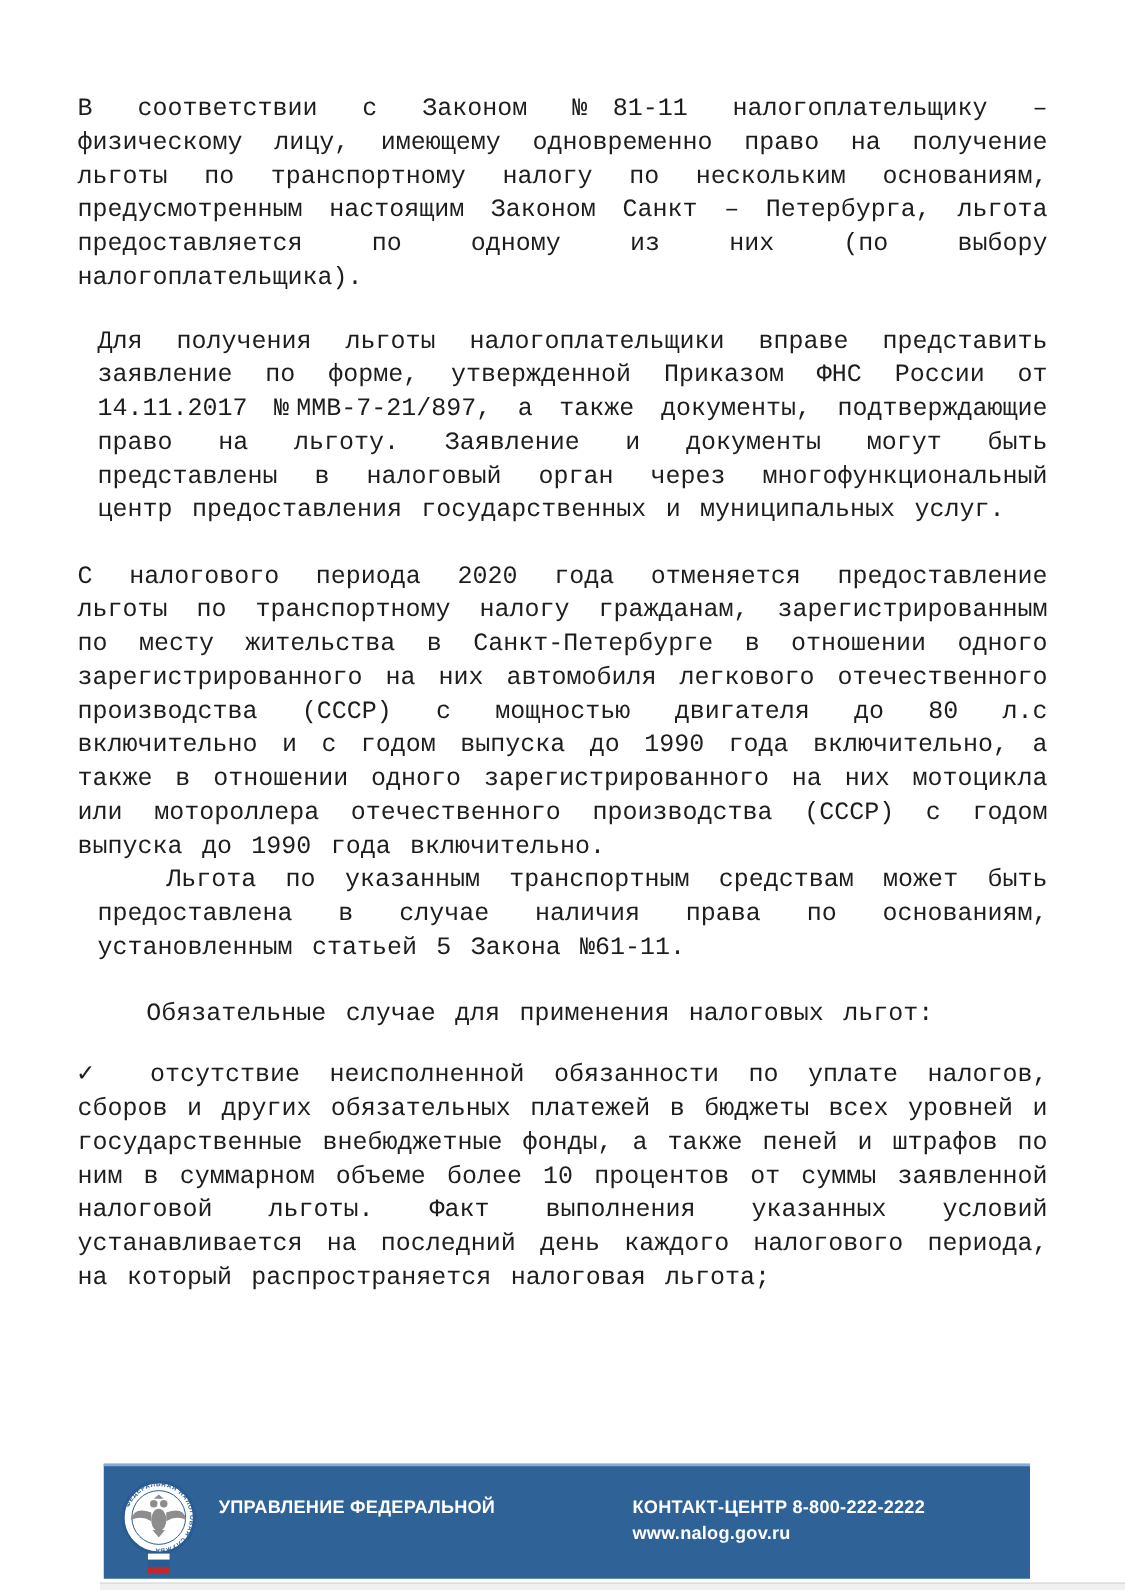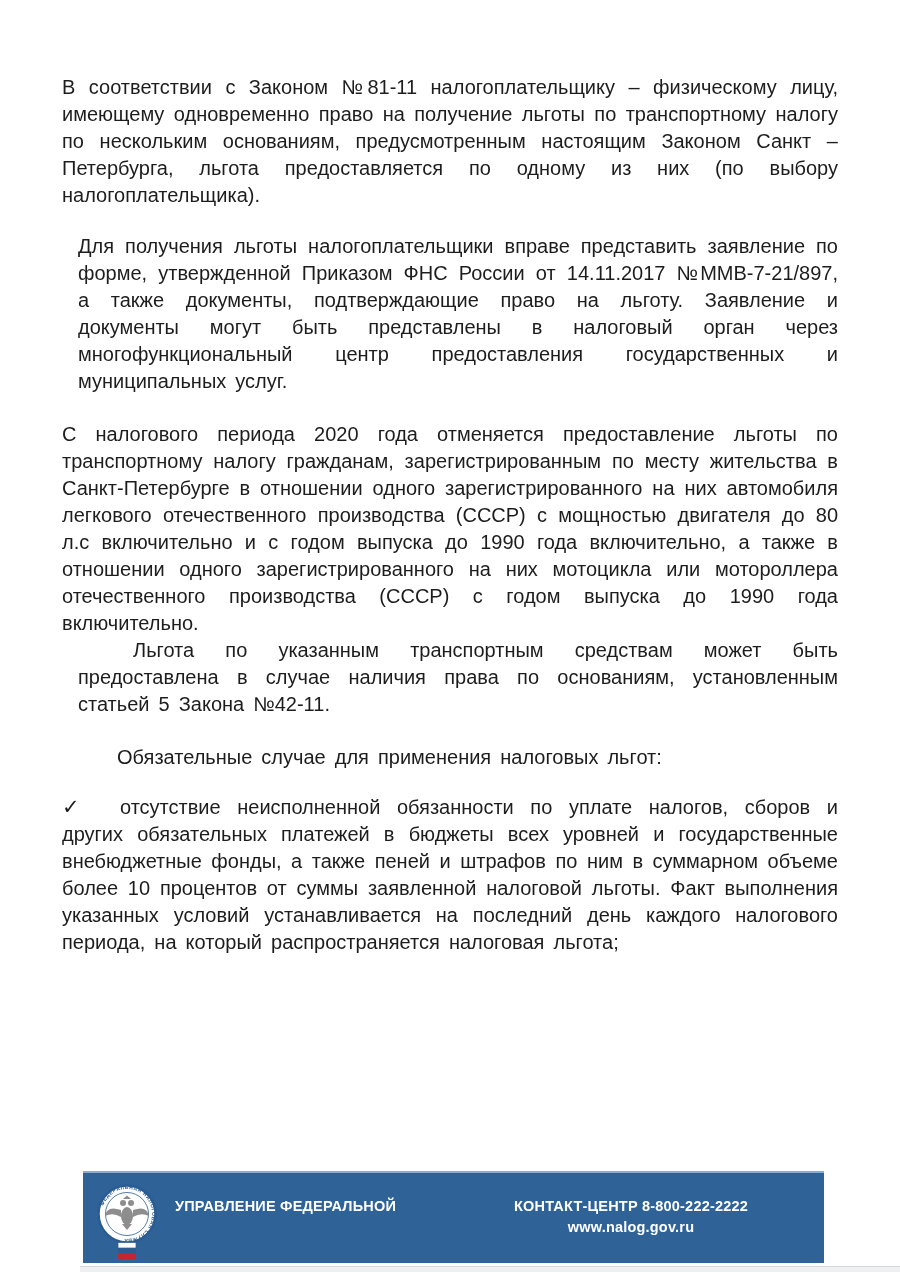--- a/index.html
+++ b/index.html
@@ -15,21 +15,21 @@
     position: absolute;
     left: 62px;
     right: 62px;
     top: 74px;
     color: #1d1d1d;
     font-size: 20px;
     line-height: 27px;
     text-align: justify;
     word-spacing: 3.5px;
   }
-  .para { margin: 0 0 24px 0; }
+  .para { margin: 0 0 24px 0; font-family: Liberation Mono, monospace; }
   .para.tight { margin-bottom: 0; }
   .para.indent { text-indent: 55px; }
   .para.after-block { margin-bottom: 26px; margin-left: 16px; }
   .para.heading-line { margin-bottom: 22px; }
   .bullet { margin: 0; }
   .check {
     display: inline-block;
     width: 58px;
     text-indent: 0;
     font-size: 21px;
@@ -61,21 +61,21 @@
     font-size: 14.5px;
     line-height: 21px;
     letter-spacing: 0.2px;
     white-space: nowrap;
   }
   .contact-block {
     position: absolute;
     left: 423px;
     top: 23px;
     width: 250px;
-    text-align: center;
+    text-align: left;
     color: #ffffff;
     font-weight: bold;
     font-size: 14.5px;
     line-height: 21px;
     letter-spacing: 0.2px;
     white-space: nowrap;
   }
   .page-edge {
     position: absolute;
     left: 80px;
@@ -91,21 +91,21 @@
 
 <div class="page">
 
   <div class="content">
     <p class="para">В соответствии с Законом №81-11 налогоплательщику – физическому лицу, имеющему одновременно право на получение льготы по транспортному налогу по нескольким основаниям, предусмотренным настоящим Законом Санкт – Петербурга, льгота предоставляется по одному из них (по выбору налогоплательщика).</p>
 
     <p class="para after-block">Для получения льготы налогоплательщики вправе представить заявление по форме, утвержденной Приказом ФНС России от 14.11.2017 №ММВ-7-21/897, а также документы, подтверждающие право на льготу. Заявление и документы могут быть представлены в налоговый орган через многофункциональный центр предоставления государственных и муниципальных услуг.</p>
 
     <p class="para tight">С налогового периода 2020 года отменяется предоставление льготы по транспортному налогу гражданам, зарегистрированным по месту жительства в Санкт-Петербурге в отношении одного зарегистрированного на них автомобиля легкового отечественного производства (СССР) с мощностью двигателя до 80 л.с включительно и с годом выпуска до 1990 года включительно, а также в отношении одного зарегистрированного на них мотоцикла или мотороллера отечественного производства (СССР) с годом выпуска до 1990 года включительно.</p>
 
-    <p class="para indent after-block">Льгота по указанным транспортным средствам может быть предоставлена в случае наличия права по основаниям, установленным статьей 5 Закона №42-11.</p>
+    <p class="para indent after-block">Льгота по указанным транспортным средствам может быть предоставлена в случае наличия права по основаниям, установленным статьей 5 Закона №61-11.</p>
 
     <p class="para indent heading-line">Обязательные случае для применения налоговых льгот:</p>
 
     <p class="para bullet"><span class="check">✓</span><span>отсутствие неисполненной обязанности по уплате налогов, сборов и других обязательных платежей в бюджеты всех уровней и государственные внебюджетные фонды, а также пеней и штрафов по ним в суммарном объеме более 10 процентов от суммы заявленной налоговой льготы. Факт выполнения указанных условий устанавливается на последний день каждого налогового периода, на который распространяется налоговая льгота;</span></p>
 
   </div>
 
   <div class="footer-band">
 
     <svg class="fns-logo" viewBox="0 0 64 80" xmlns="http://www.w3.org/2000/svg">

